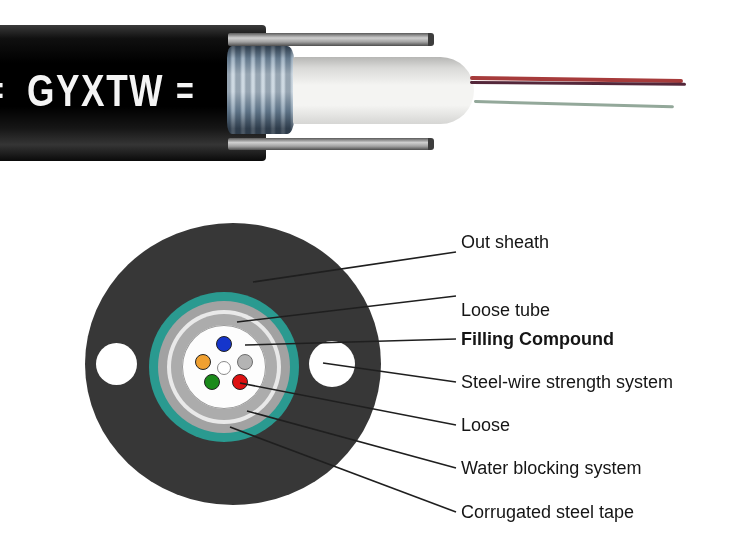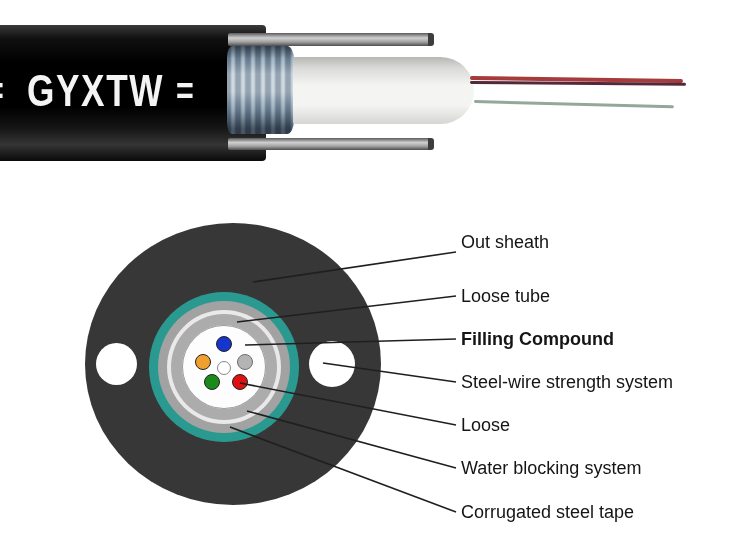--- a/index.html
+++ b/index.html
@@ -61,21 +61,21 @@
   .dot-blue{left:216px;top:336px;background:#1535cc;}
   .dot-orange{left:195px;top:354px;background:#f0a030;}
   .dot-gray{left:237px;top:354px;background:#b4b4b4;border-color:#6f6f6f;}
   .dot-center{left:217px;top:361px;width:14px;height:14px;background:#ffffff;border:1.5px solid #8a8a8a;}
   .dot-green{left:204px;top:374px;background:#1a8a1a;}
   .dot-red{left:232px;top:374px;background:#dd1111;}
   .leaders{position:absolute;left:0;top:0;width:750px;height:536px;pointer-events:none;}
   .part-label{
     position:absolute;left:461px;height:22px;line-height:22px;font-size:18px;color:#151515;white-space:nowrap;
   }
-  .pl-0{top:231px;} .pl-1{top:285px;} .pl-2{top:328px;font-weight:bold;} .pl-3{top:371px;}
+  .pl-0{top:231px;} .pl-1{top:299px;} .pl-2{top:328px;font-weight:bold;} .pl-3{top:371px;}
   .pl-4{top:414px;} .pl-5{top:457px;} .pl-6{top:501px;}
 </style>
 </head>
 <body>
 
 <div class="stage">
 
   <div>
     <div class="jacket">
       <span class="print-eq eq-left">=</span>

